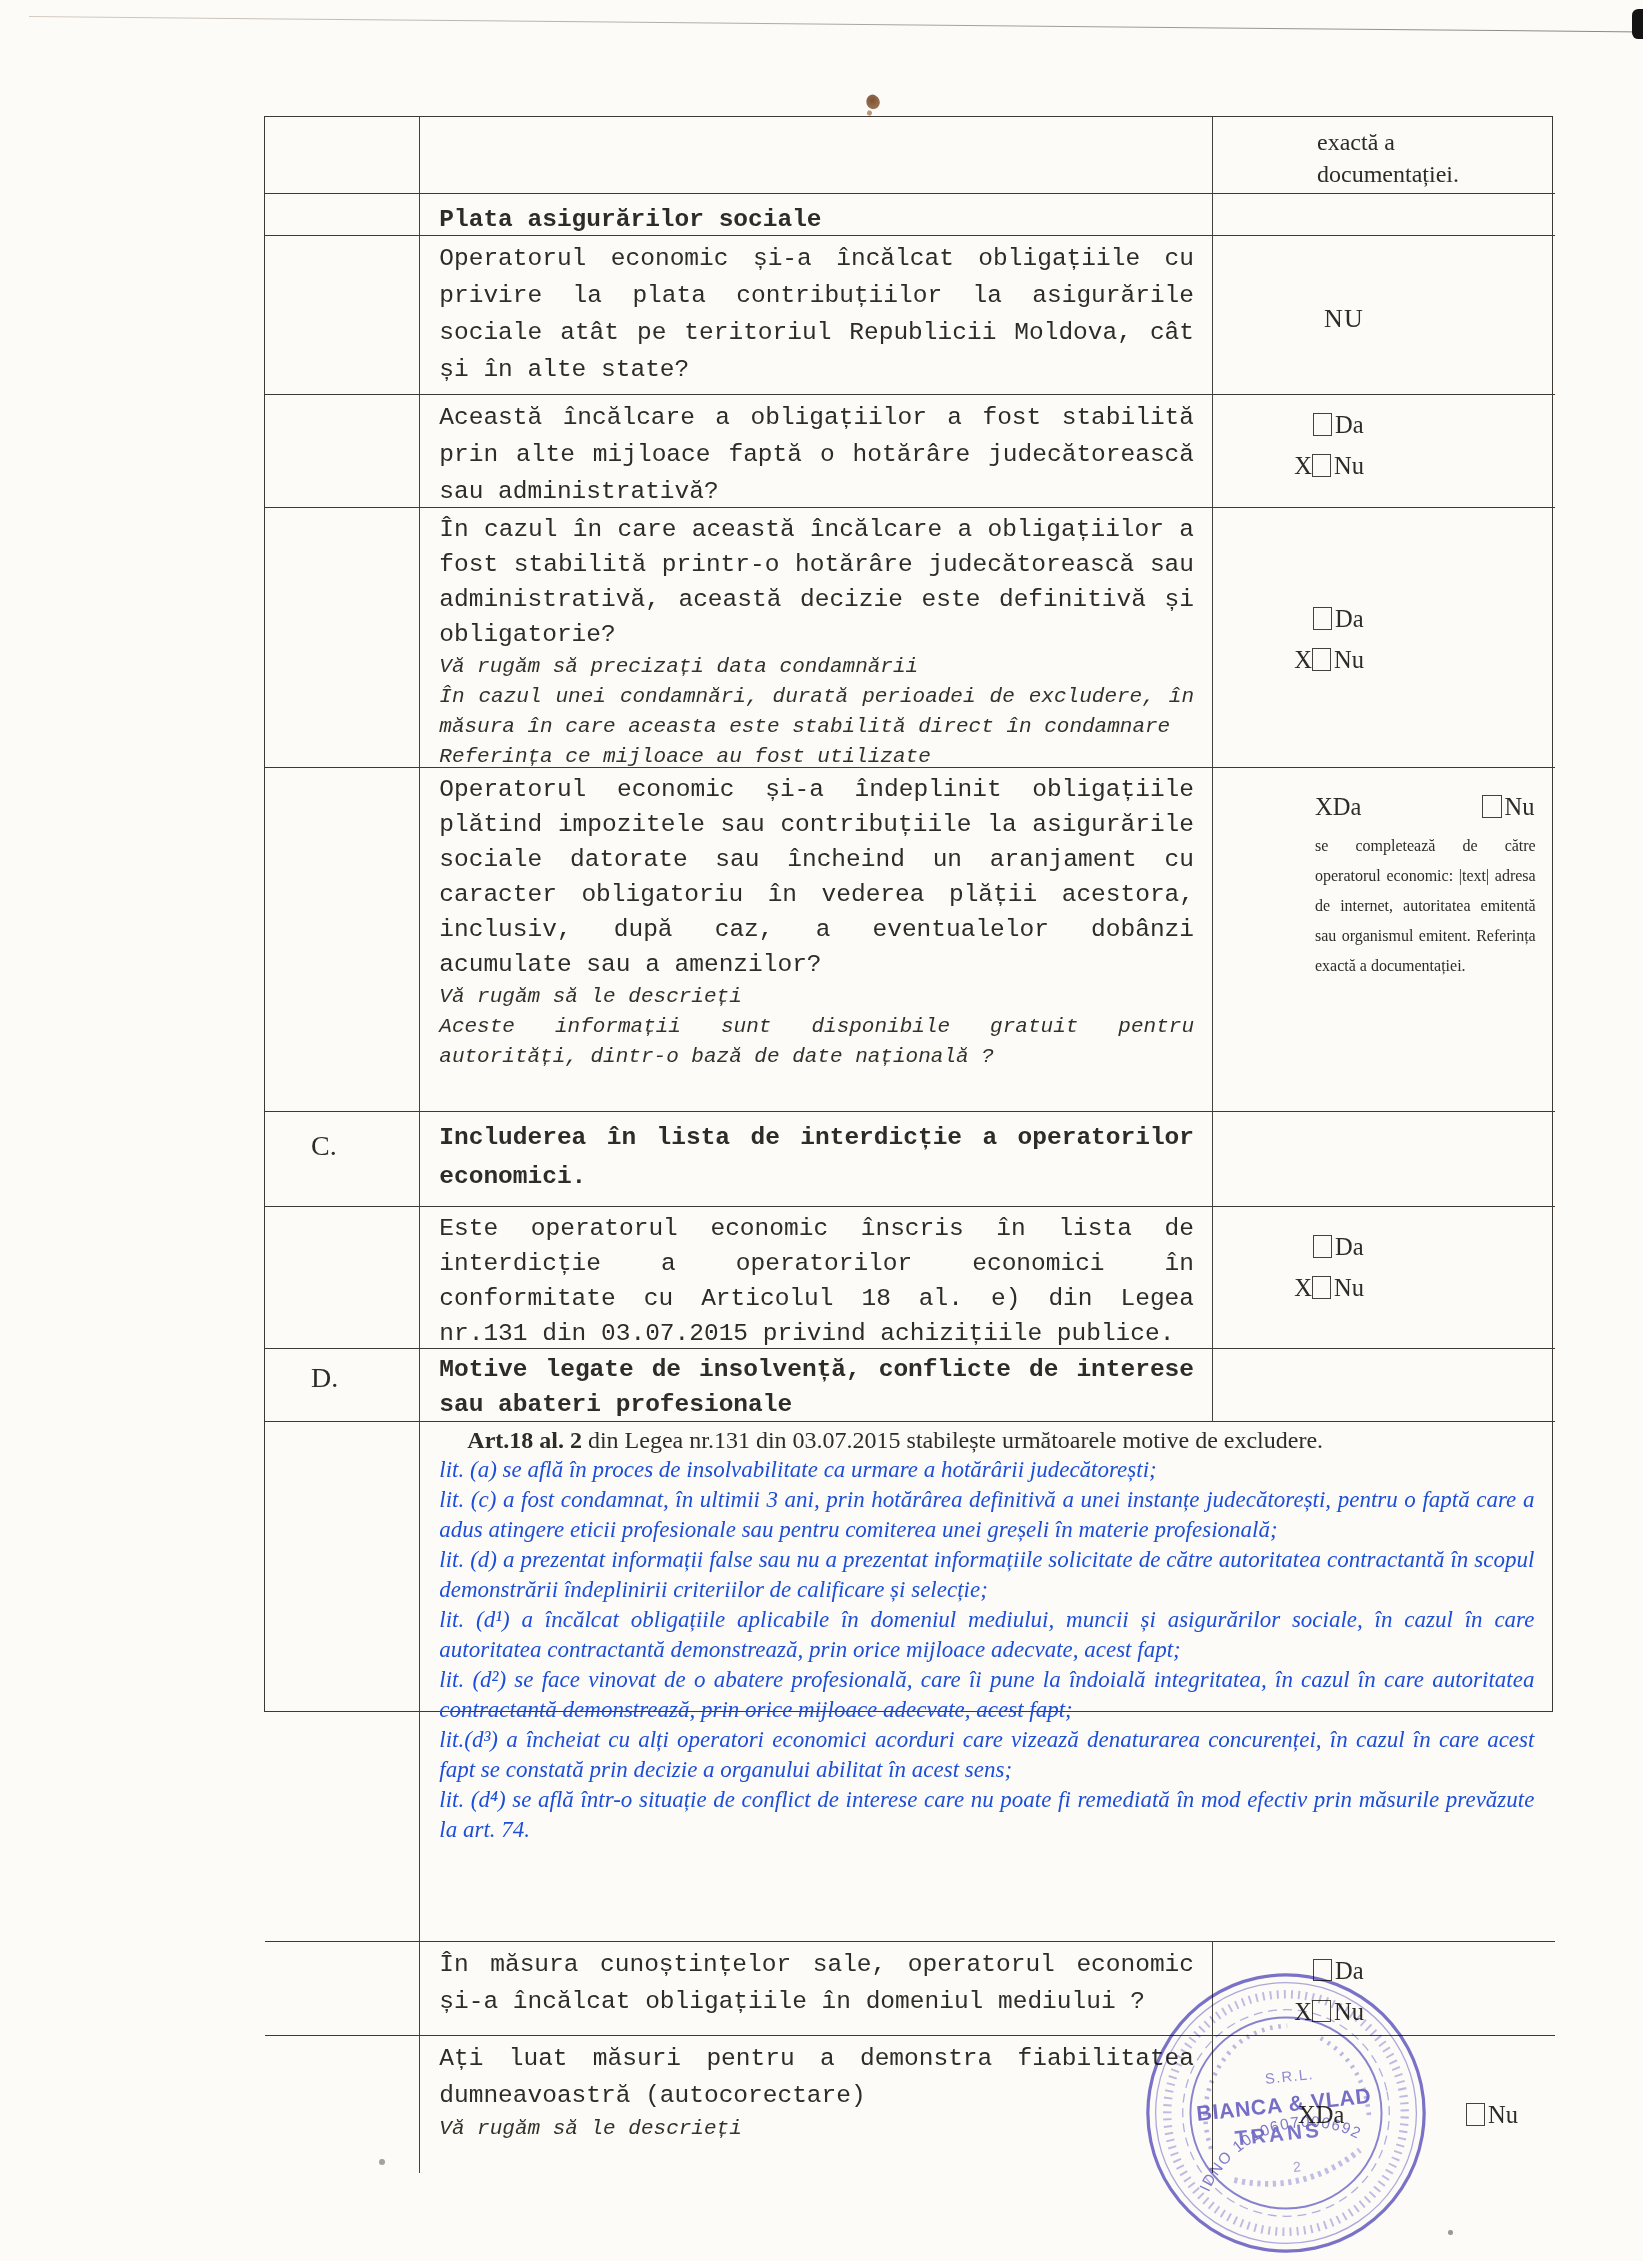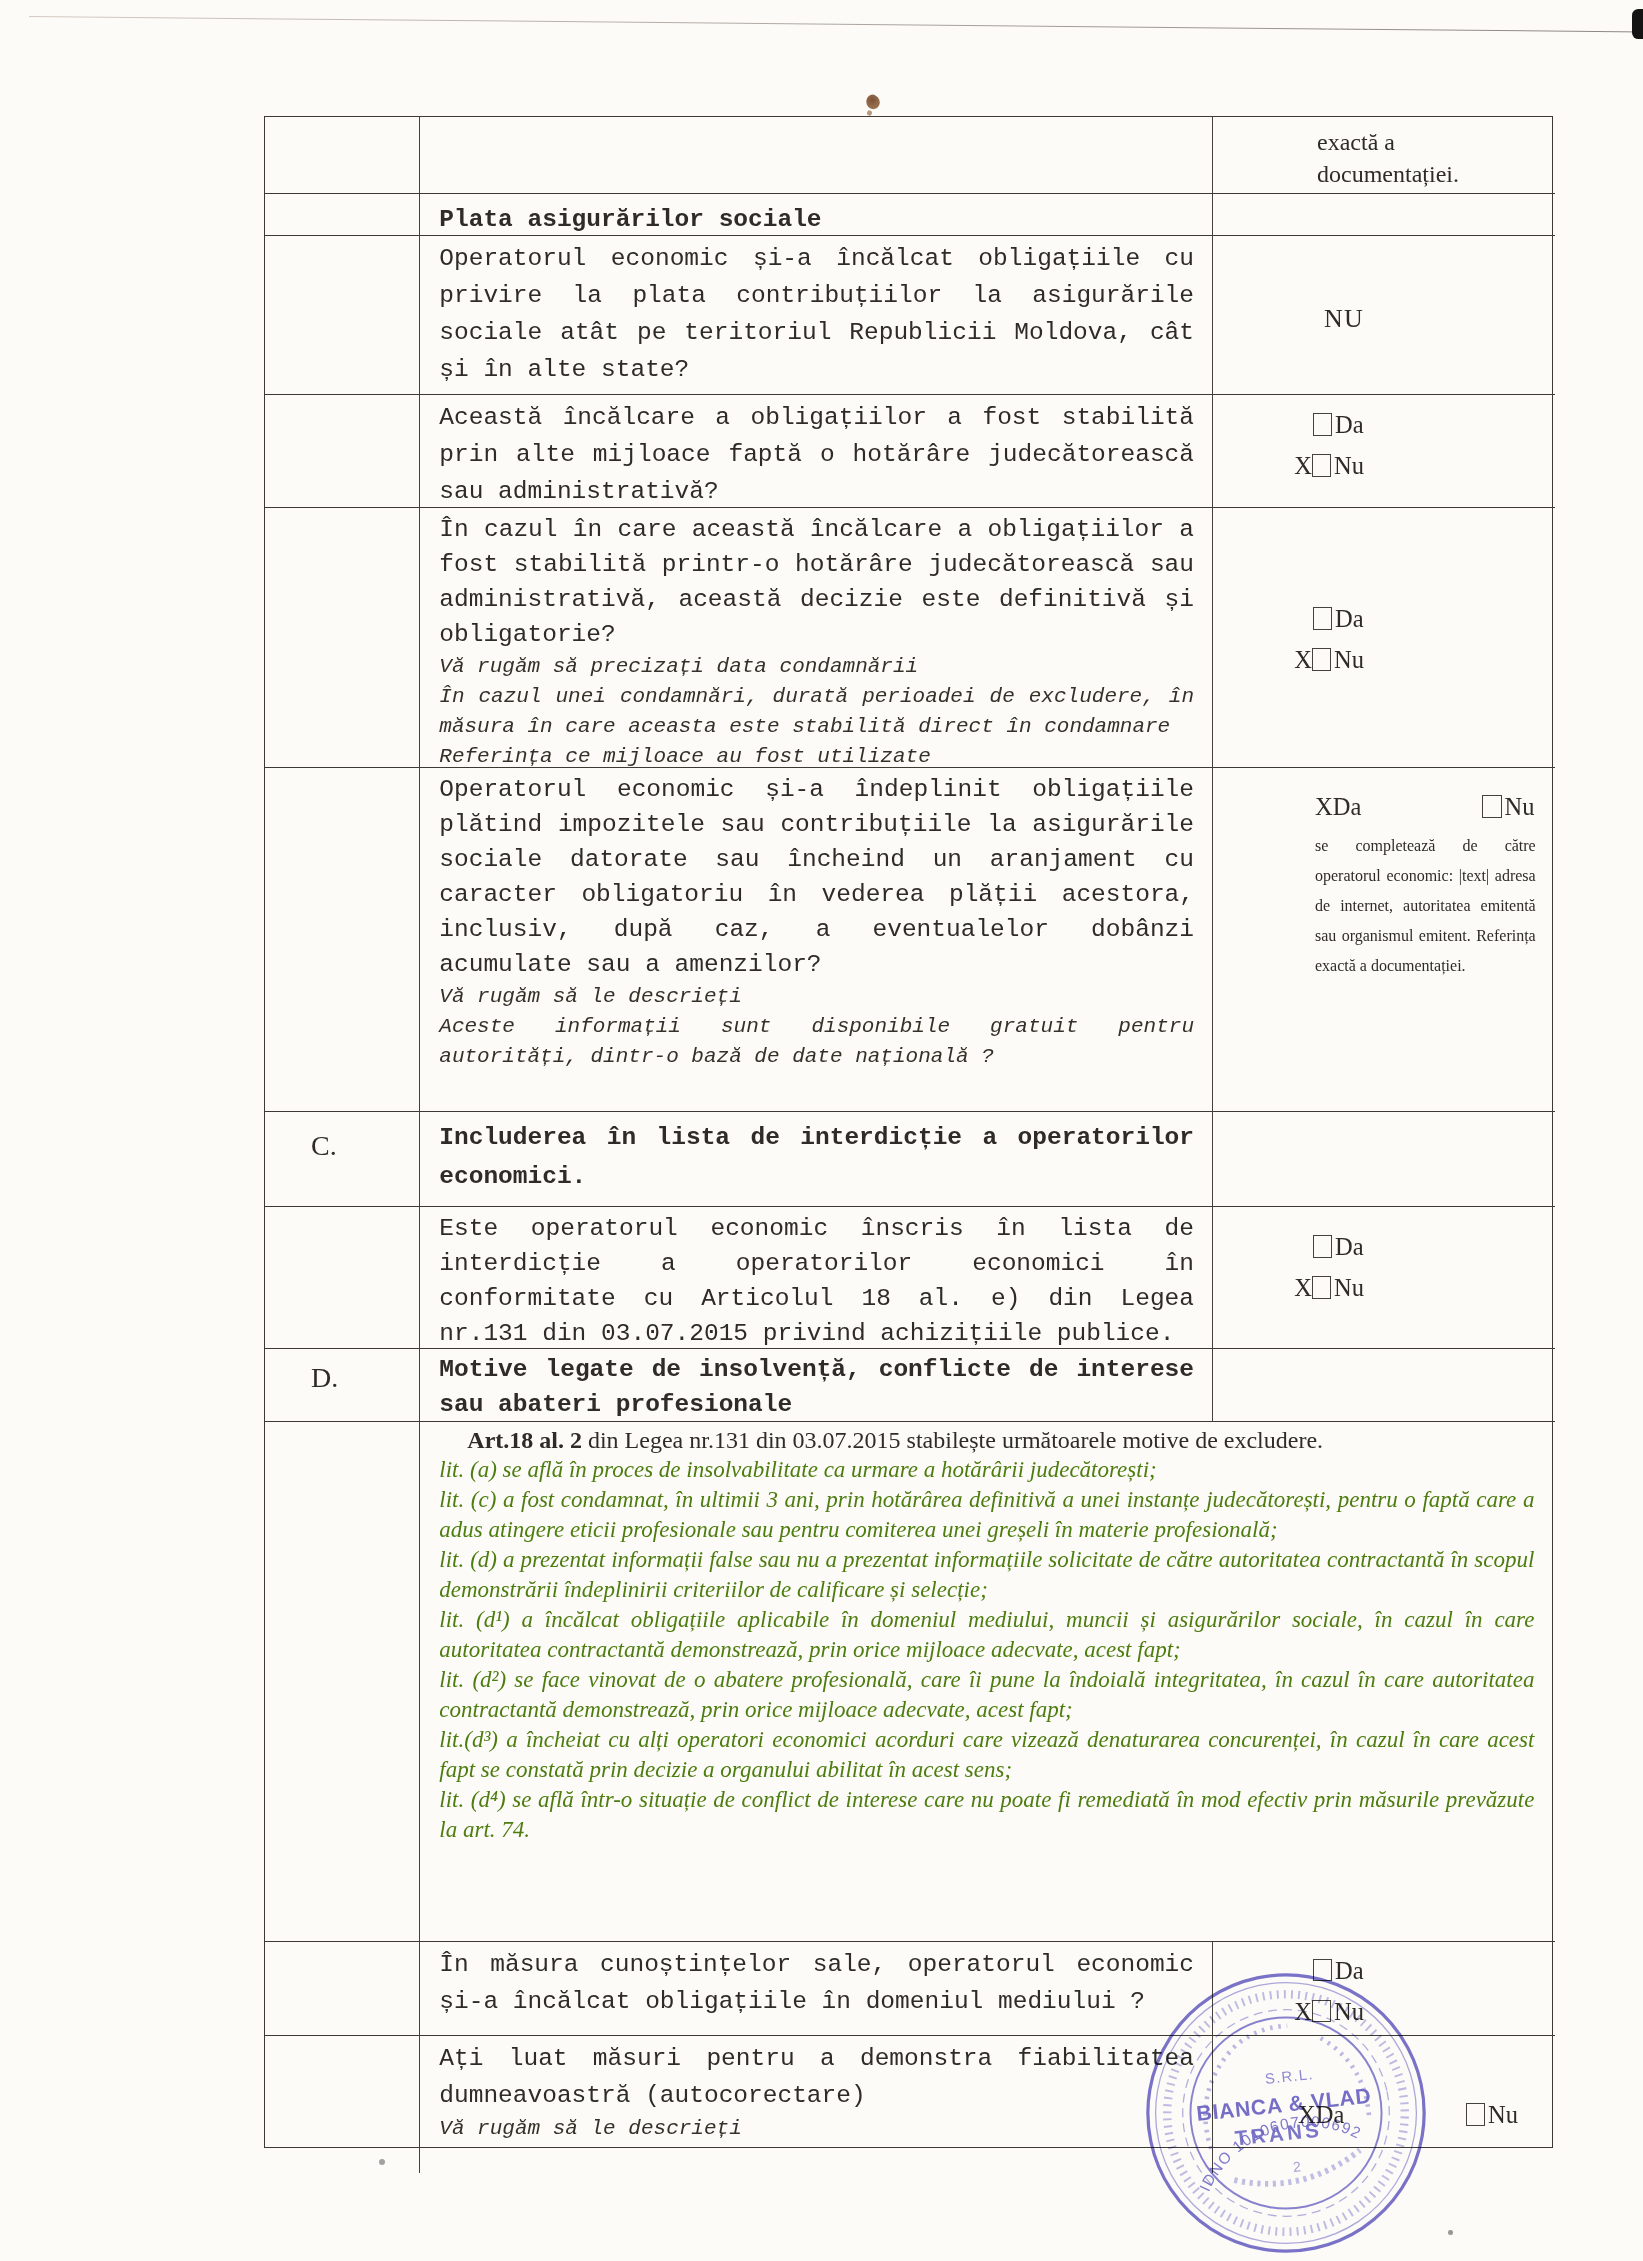--- a/index.html
+++ b/index.html
@@ -30,21 +30,21 @@
   }
   .speck-brown::after{
     content:"";position:absolute;left:6.4px;top:15.5px;width:4.5px;height:5.8px;
     background:#a5825f;border-radius:50%;opacity:.8;
   }
   .speck-gray1{position:absolute;left:379px;top:2159px;width:5.8px;height:5.8px;background:#8c8c8c;border-radius:50%;opacity:.8;}
   .speck-gray2{position:absolute;left:1448px;top:2230px;width:4.5px;height:4.5px;background:#777;border-radius:50%;opacity:.75;}
 
   
   .grid{
-    position:absolute;left:264px;top:116px;width:1289px;height:2032px;
+    position:absolute;left:264px;top:116px;width:1289px;height:1596px;
     display:grid;box-sizing:border-box;
     grid-template-columns:155px 793px 342px;
     grid-template-rows:77px 42px 159px 113px 260px 344px 95px 142px 73px 520px 94px 137px;
     border:1.9px solid #3e3a33;
     background:transparent;
   }
   .c{
     box-sizing:border-box;position:relative;
     border-right:1.3px solid #46423b;
     border-bottom:1.9px solid #3e3a33;
@@ -74,21 +74,21 @@
   .r6line{display:flex;justify-content:space-between;padding:18px 20.6px 0 102px;}
   .r6note{padding:3.9px 19.3px 0 102px;font-size:16px;line-height:30px;text-align:justify;}
 
   .r12line{display:flex;justify-content:space-between;padding:58px 37px 0 85px;}
 
   
   .legal{padding:2.6px 20.6px 0 19.3px;}
   .legal p{margin:0;font-size:23px;line-height:30px;text-align:justify;}
   .legal p.lead{font-style:normal;font-size:24px;}
   .legal p.lead b{font-weight:bold;margin-left:28px;}
-  .legal p.lit{font-style:italic;color:#4d7c0f;}
+  .legal p.lit{font-style:italic;color:#1d4ed8;}
 
   
   .stamp{
     position:absolute;left:1144px;top:1971px;width:284px;height:284px;
     mix-blend-mode:multiply;opacity:.88;pointer-events:none;
   }
   .stamp svg{width:100%;height:100%;}
   .stamp text{font-family:"Liberation Sans","DejaVu Sans",sans-serif;}
 </style>
 </head>

